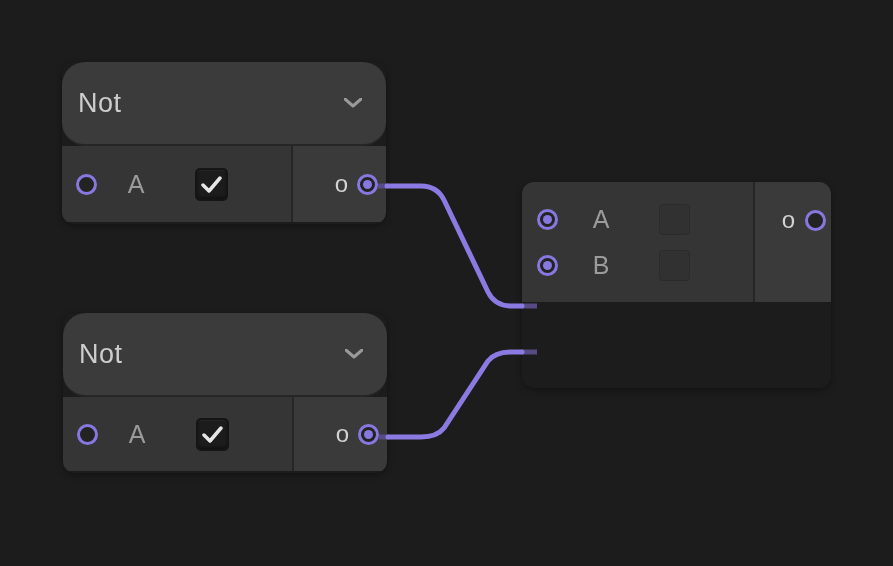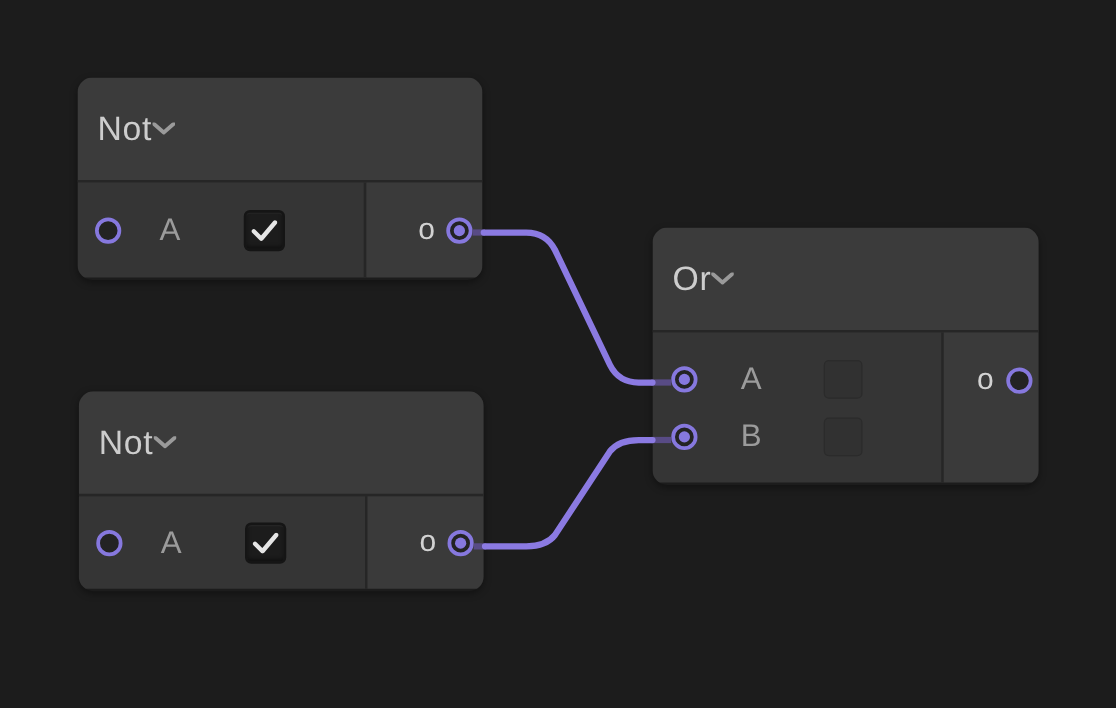--- a/index.html
+++ b/index.html
@@ -20,23 +20,24 @@
     border-radius:12px; overflow:hidden;
     box-shadow:0 2px 6px rgba(0,0,0,0.35);
   }
   .node-not1 { left:62px;  top:62px;  width:324px; height:162px; }
   .node-not2 { left:63px;  top:313px; width:324px; height:160px; }
   .node-or   { left:522px; top:182px; width:309px; height:206px; }
 
   .node-header {
     height:84px; background:#3b3b3b;
     border-bottom:2px solid #262626;
-    display:flex; align-items:center; 
+    display:flex; align-items:center; justify-content:space-between;
     padding:0 24px 0 16px; box-sizing:border-box;
     cursor:grab;
+    border-radius:23px;
   }
   .node-title { font-size:27px; color:#cdcdcd; letter-spacing:0.5px; }
   .chevron { display:flex; align-items:center; }
 
   .node-body { display:flex; }
   .node-not1 .node-body { height:76px; }
   .node-not2 .node-body { height:74px; }
   .node-or   .node-body { height:120px; }
 
   .ports-in {
@@ -160,28 +161,20 @@
       <div class="ports-out">
         <div class="row out">
           <span class="port-label out-label">o</span>
           <span class="socket connected"></span>
         </div>
       </div>
     </div>
   </div>
 
   <div class="node node-or">
-    <div class="node-header">
-      <span class="node-title">Or</span>
-      <span class="chevron">
-        <svg width="18" height="10" viewBox="0 0 18 10">
-            <path d="M1 1 L9 8 L17 1" stroke="#9a9a9a" stroke-width="3" fill="none" stroke-linecap="round" stroke-linejoin="round"></path>
-          </svg>
-      </span>
-    </div>
     <div class="node-body">
       <div class="ports-in">
         <div class="row">
           <span class="socket connected"></span>
           <span class="port-label">A</span>
           <span class="checkbox-disabled"></span>
         </div>
         <div class="row">
           <span class="socket connected"></span>
           <span class="port-label">B</span>

